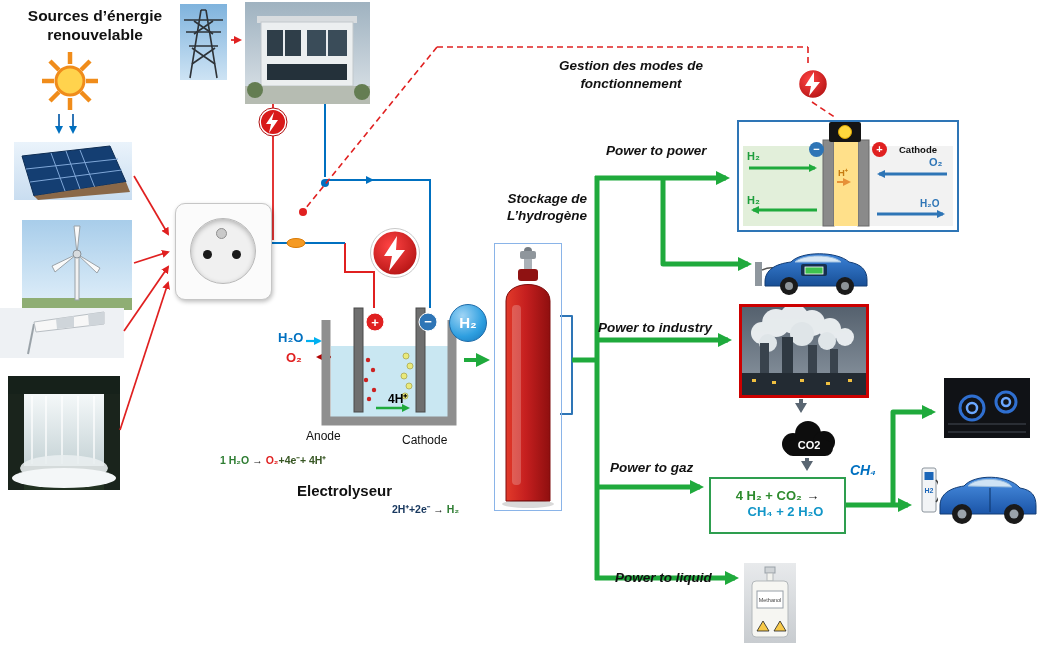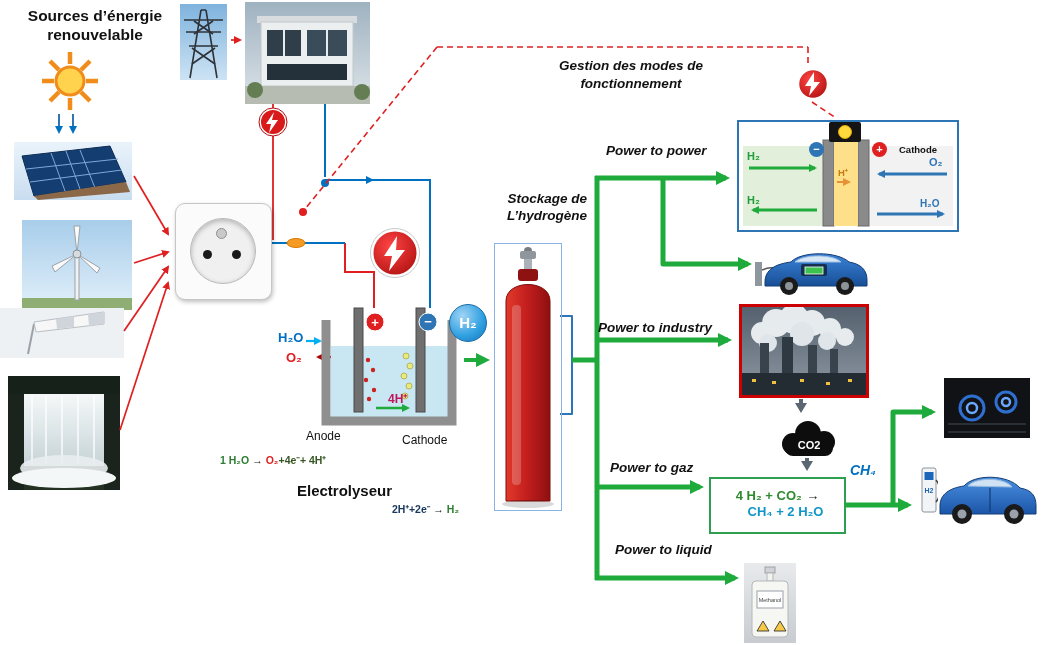--- a/index.html
+++ b/index.html
@@ -266,21 +266,21 @@
       <polygon points="84,106 92,110 84,114" fill="#1faa3c"></polygon>
       <circle cx="57" cy="24" r="9" fill="#e02020" stroke="#fff"></circle>
       <circle cx="110" cy="24" r="9" fill="#2e75b6" stroke="#fff"></circle>
       <text x="57" y="28.5" text-anchor="middle" font-size="13" font-weight="bold" fill="#fff">+</text>
       <text x="110" y="28" text-anchor="middle" font-size="13" font-weight="bold" fill="#fff">−</text>
     </svg>
   </div>
 
   <div class="lbl z4" style="left:278px;top:330px;font-size:13px;color:#0070c0;">H₂O</div>
   <div class="lbl z4" style="left:286px;top:350px;font-size:13px;color:#e02020;">O₂</div>
-  <div class="lbl z4" style="left:388px;top:390px;font-size:12px;color:#be185d;">4H⁺</div>
+  <div class="lbl z4" style="left:388px;top:390px;font-size:12px;color:#000000;">4H⁺</div>
   <div class="abs z4" style="left:306px;top:429px;font-size:12px;">Anode</div>
   <div class="abs z4" style="left:402px;top:433px;font-size:12px;">Cathode</div>
 
   <div class="abs z4" style="left:220px;top:450px;">
     <span class="eqp" style="color:#2e7d32;">1 H₂O</span><span class="eqp">→</span><span class="eqp" style="color:#e02020;margin-right:0;">O₂</span><span class="eqp" style="color:#375623;">+4e⁻+ 4H⁺</span>
   </div>
   <div class="abs z4" style="left:392px;top:462px;margin-top:37px;">
     <span class="eqp" style="color:#17375e;">2H⁺+2e⁻</span><span class="eqp">→</span><span class="eqp" style="color:#2e7d32;">H₂</span>
   </div>
   <div class="lbl z4" style="left:297px;top:482px;font-size:15px;">Electrolyseur</div>
@@ -305,21 +305,21 @@
     <rect x="30" y="16" width="8" height="12" fill="#aab1b7"></rect>
     <rect x="24" y="26" width="20" height="12" rx="3" fill="#8f1212"></rect>
     <path d="M12,258 V58 C12,36 56,36 56,58 V258 Z" fill="url(#cylG)" stroke="#7e0d0d"></path>
     <rect x="18" y="62" width="9" height="180" rx="4" fill="#ffffff" opacity="0.22"></rect>
     <ellipse cx="34" cy="261" rx="26" ry="4" fill="#000" opacity="0.15"></ellipse>
   </svg>
 
   <div class="lbl it z4" style="left:606px;top:143px;font-size:13.5px;">Power to power</div>
   <div class="lbl it z4" style="left:598px;top:320px;font-size:13.5px;">Power to industry</div>
   <div class="lbl it z4" style="left:610px;top:460px;font-size:13.5px;">Power to gaz</div>
-  <div class="lbl it z4" style="left:615px;top:542px;font-size:13.5px;">Power to liquid</div>
+  <div class="lbl it z4" style="left:615px;top:570px;font-size:13.5px;">Power to liquid</div>
 
   <div class="lbl it wrap z4" style="left:551px;top:57px;width:160px;font-size:13.5px;line-height:18px;text-align:center;">Gestion des modes de fonctionnement</div>
 
   <svg class="abs z3" style="left:795px;top:66px;" width="36" height="36">
     <circle cx="18" cy="18" r="15" fill="url(#redG)" stroke="#ffffff" stroke-width="2.5"></circle>
     <polygon points="19,6 10,20 16,20 14,30 25,16 19,16" fill="#ffffff"></polygon>
   </svg>
 
   <div class="abs z3" style="left:737px;top:120px;width:222px;height:112px;">
     <svg width="222" height="112">

